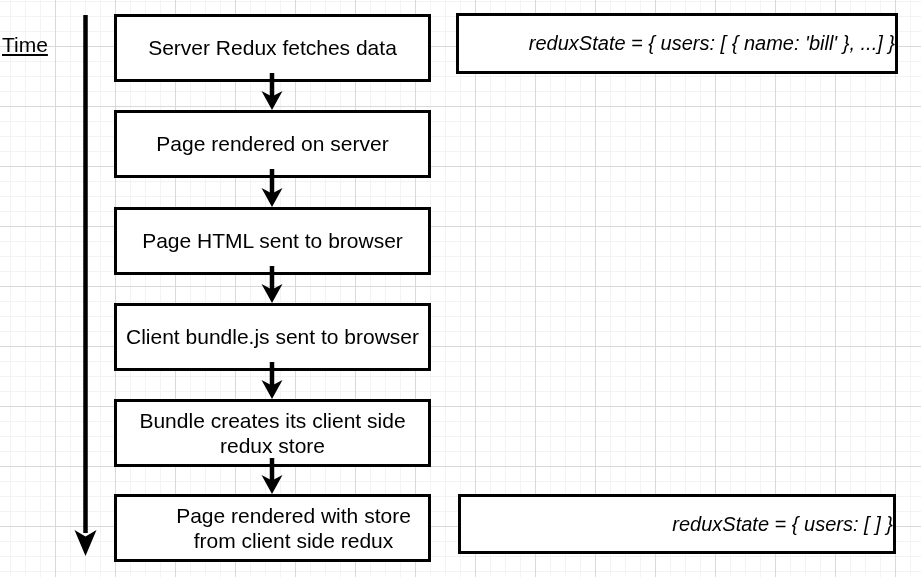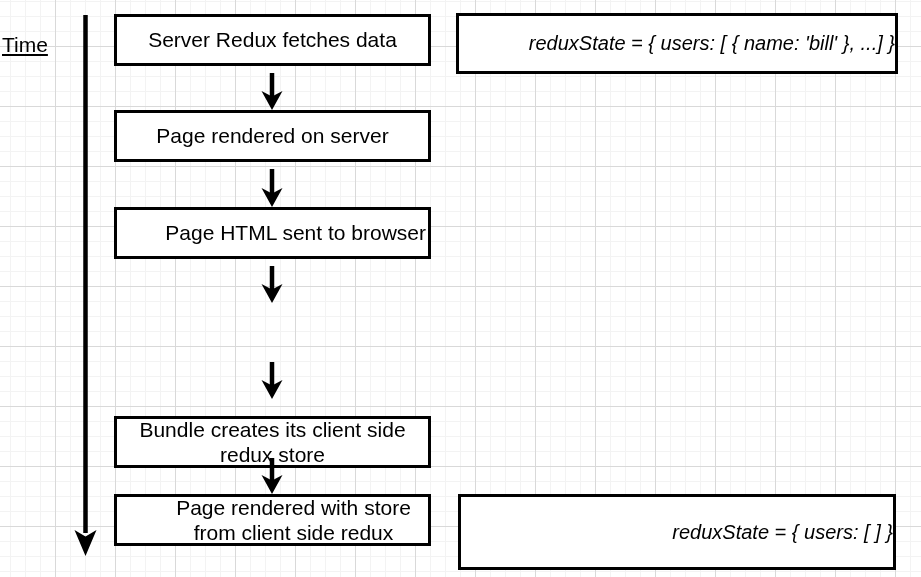--- a/index.html
+++ b/index.html
@@ -29,55 +29,55 @@
     top: 33px;
     font-size: 21px;
     color: #000000;
     white-space: nowrap;
     text-decoration: underline;
   }
   .step-box {
     position: absolute;
     left: 114px;
     width: 317px;
-    height: 52px;
+    height: 68px;
     box-sizing: border-box;
     border: 3px solid #000000;
     background: #ffffff;
     display: flex;
     align-items: center;
     justify-content: center;
     text-align: center;
     font-size: 21px;
     line-height: 1.2;
     color: #000000;
     padding: 0 2px;
   }
   .step-1 { top: 14px; }
   .step-2 { top: 110px; }
-  .step-3 { top: 207px; justify-content: flex-end; }
+  .step-3 { top: 207px; }
   .step-4 { top: 303px; }
-  .step-5 { top: 399px; margin-top: 17px; }
+  .step-5 { top: 399px; }
   .step-6 { top: 494px; padding-left: 44px; }
   .state-box {
     position: absolute;
     box-sizing: border-box;
     border: 3px solid #000000;
     background: #ffffff;
     display: flex;
     align-items: center;
     justify-content: flex-end;
     text-align: center;
     font-size: 20px;
     font-style: italic;
     color: #000000;
     white-space: nowrap;
   }
   .state-1 { left: 456px; top: 13px; width: 442px; height: 61px; }
-  .state-2 { left: 458px; top: 494px; width: 438px; height: 76px; }
+  .state-2 { left: 458px; top: 494px; width: 438px; height: 60px; }
   #arrow-layer {
     position: absolute;
     left: 0;
     top: 0;
     pointer-events: none;
   }
 </style>
 </head>
 <body>
 
@@ -86,20 +86,23 @@
   <div class="time-label">Time</div>
 
   <div class="step-box step-1">
     <span>Server Redux fetches data</span>
   </div>
   <div class="step-box step-2">
     <span>Page rendered on server</span>
   </div>
   <div class="step-box step-3">
     <span>Page HTML sent to browser</span>
+  </div>
+  <div class="step-box step-4">
+    <span>Client bundle.js sent to browser</span>
   </div>
   <div class="step-box step-5">
     <span>Bundle creates its client side redux store</span>
   </div>
   <div class="step-box step-6">
     <span>Page rendered with store from client side redux</span>
   </div>
 
   <div class="state-box state-1">
     <span>reduxState = { users: [ { name: 'bill' }, ...] }</span>

